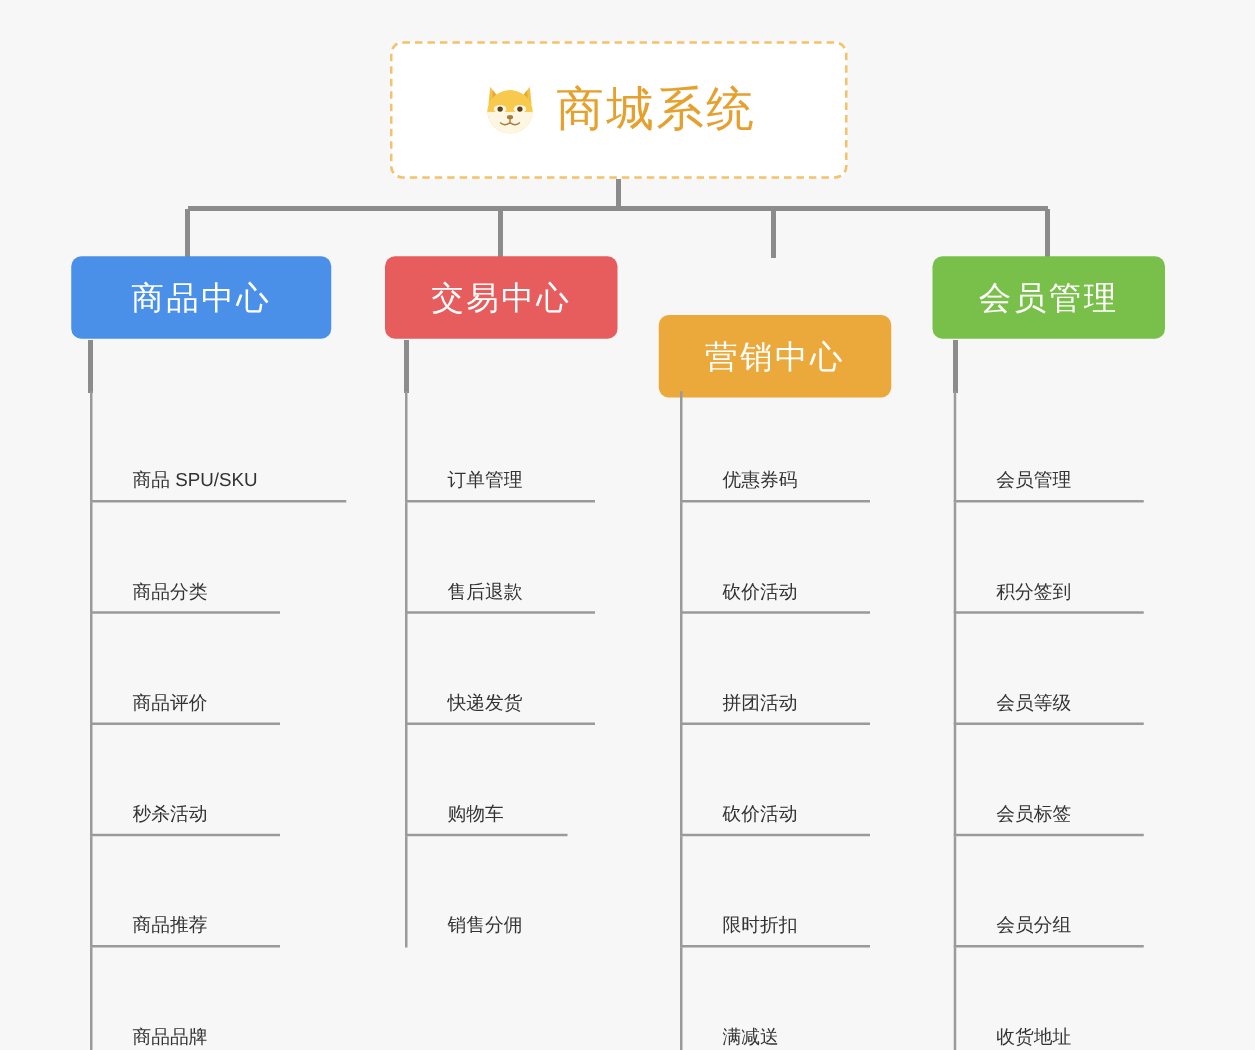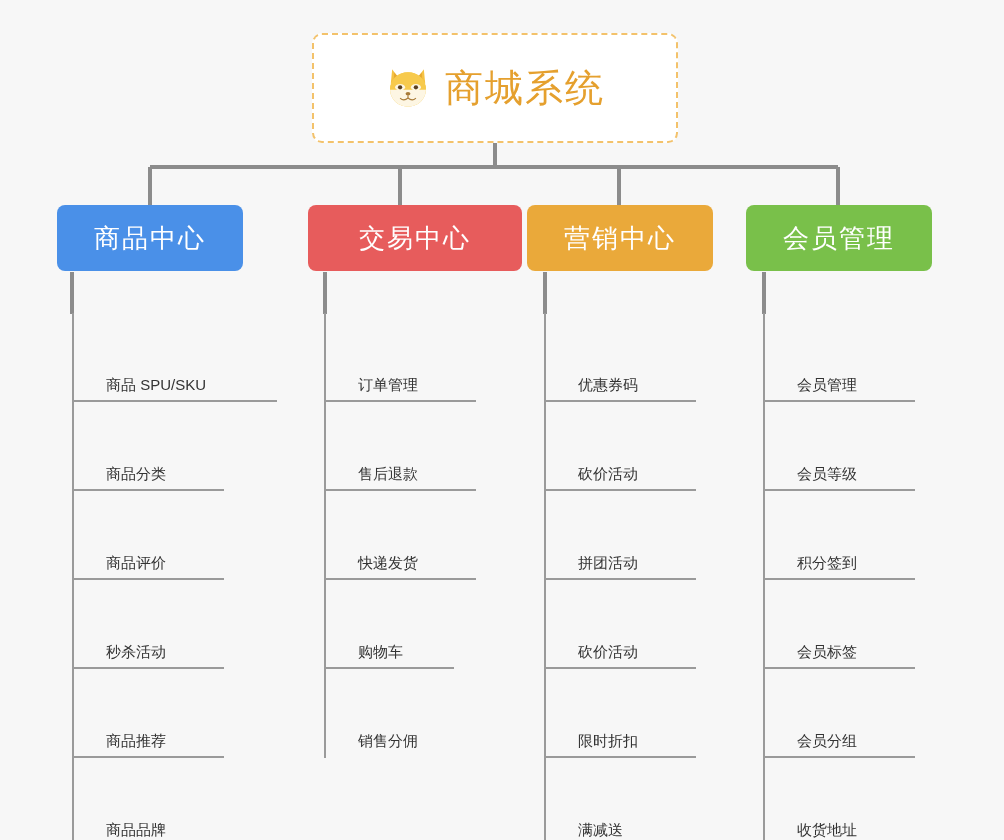--- a/index.html
+++ b/index.html
@@ -155,21 +155,21 @@
       <line x1="619" y1="167" x2="619" y2="206"></line>
       <line x1="838" y1="167" x2="838" y2="206"></line>
 
       <line x1="72" y1="272" x2="72" y2="314"></line>
       <line x1="325" y1="272" x2="325" y2="314"></line>
       <line x1="545" y1="272" x2="545" y2="314"></line>
       <line x1="764" y1="272" x2="764" y2="314"></line>
     </g>
   </svg>
 
-  <div class="branch" style="left:57px; width:186px;">
+  <div class="branch" style="left:57px; width:208px;">
     <div class="branch-header" style="background:#4a90e8;">
       <span>商品中心</span>
     </div>
     <div class="leaf-list" style="left:15px;">
       <div class="leaf">
         <span class="leaf-spine"></span>
         <span class="leaf-label">商品 SPU/SKU</span>
         <span class="leaf-underline" style="width:205px;"></span>
       </div>
       <div class="leaf">
@@ -193,21 +193,21 @@
         <span class="leaf-underline" style="width:152px;"></span>
       </div>
       <div class="leaf">
         <span class="leaf-spine"></span>
         <span class="leaf-label">商品品牌</span>
 
       </div>
     </div>
   </div>
 
-  <div class="branch" style="left:308px; width:214px;">
+  <div class="branch" style="left:308px; width:186px;">
     <div class="branch-header" style="background:#e75c5c;">
       <span>交易中心</span>
     </div>
     <div class="leaf-list" style="left:16px;">
       <div class="leaf">
         <span class="leaf-spine"></span>
         <span class="leaf-label">订单管理</span>
         <span class="leaf-underline" style="width:152px;"></span>
       </div>
       <div class="leaf">
@@ -227,21 +227,21 @@
       </div>
       <div class="leaf">
         <span class="leaf-spine"></span>
         <span class="leaf-label">销售分佣</span>
 
       </div>
     </div>
   </div>
 
   <div class="branch" style="left:527px; width:186px;">
-    <div class="branch-header" style="background:#eaa93a;">
+    <div class="branch-header" style="background:#eaa93a;margin-top:47px;">
       <span>营销中心</span>
     </div>
     <div class="leaf-list" style="left:17px;">
       <div class="leaf">
         <span class="leaf-spine"></span>
         <span class="leaf-label">优惠券码</span>
         <span class="leaf-underline" style="width:152px;"></span>
       </div>
       <div class="leaf">
         <span class="leaf-spine"></span>
@@ -276,30 +276,30 @@
       <span>会员管理</span>
     </div>
     <div class="leaf-list" style="left:17px;">
       <div class="leaf">
         <span class="leaf-spine"></span>
         <span class="leaf-label">会员管理</span>
         <span class="leaf-underline" style="width:152px;"></span>
       </div>
       <div class="leaf">
         <span class="leaf-spine"></span>
+        <span class="leaf-label">积分签到</span>
+        <span class="leaf-underline" style="width:152px;"></span>
+      </div>
+      <div class="leaf">
+        <span class="leaf-spine"></span>
         <span class="leaf-label">会员等级</span>
         <span class="leaf-underline" style="width:152px;"></span>
       </div>
       <div class="leaf">
         <span class="leaf-spine"></span>
-        <span class="leaf-label">积分签到</span>
-        <span class="leaf-underline" style="width:152px;"></span>
-      </div>
-      <div class="leaf">
-        <span class="leaf-spine"></span>
         <span class="leaf-label">会员标签</span>
         <span class="leaf-underline" style="width:152px;"></span>
       </div>
       <div class="leaf">
         <span class="leaf-spine"></span>
         <span class="leaf-label">会员分组</span>
         <span class="leaf-underline" style="width:152px;"></span>
       </div>
       <div class="leaf">
         <span class="leaf-spine"></span>

